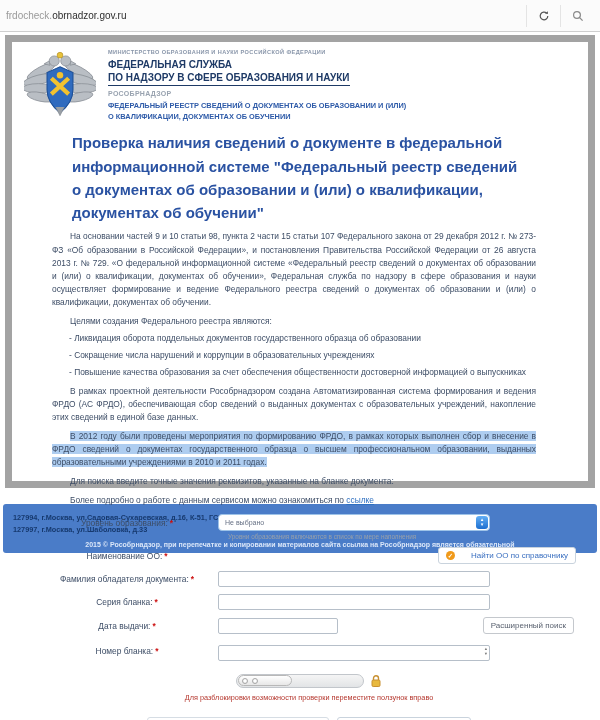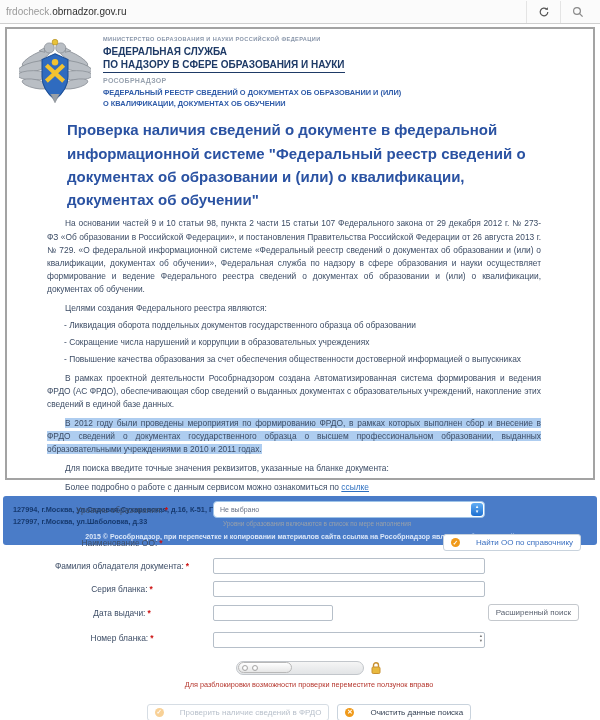--- a/index.html
+++ b/index.html
@@ -1,29 +1,29 @@
 <!DOCTYPE html>
 <html><head>
 <meta charset="utf-8">
 <style>
   * { margin:0; padding:0; box-sizing:border-box; }
   html,body { width:600px; height:720px; background:#eef1f4; overflow:hidden;
     font-family:"Liberation Sans", sans-serif; }
   body { background:#fff; }
 
   
-  .urlbar { height:24px; background:#fbfbfb; border-bottom:1px solid #cfcfcf;
+  .urlbar { height:32px; background:#fbfbfb; border-bottom:1px solid #cfcfcf;
     display:flex; align-items:center; padding:0 6px; }
   .url-text { font-size:10px; color:#9a9a9a; flex:1; }
   .url-domain { color:#2f2f2f; }
   .urlbar-btn { width:34px; height:22px; display:flex; align-items:center; justify-content:center;
     border-left:1px solid #e4e4e4; cursor:pointer; }
 
   
-  .page { margin:3px 5px 16px; background:#fff; border:2px solid #a3a3a3; height:453px;
+  .page { margin:3px 5px 16px; background:#fff; border:7px solid #a3a3a3; height:453px;
     position:relative; }
 
   
   .hdr { display:flex; padding:4px 8px 0 12px; }
   .logo { width:72px; height:76px; flex:0 0 72px; }
   .hdr-text { margin-left:12px; padding-top:3px; }
   .ministry { font-size:5.6px; font-weight:bold; color:#8996aa; letter-spacing:.4px; }
   .service { font-size:10px; font-weight:bold; color:#1e3a66; line-height:1.3; margin-top:3px; }
   .service-u { display:inline-block; border-bottom:1px solid #1e3a66; padding-bottom:1px; }
   .agency { font-size:7px; font-weight:bold; color:#99a3b0; margin-top:4px; letter-spacing:.3px; }

